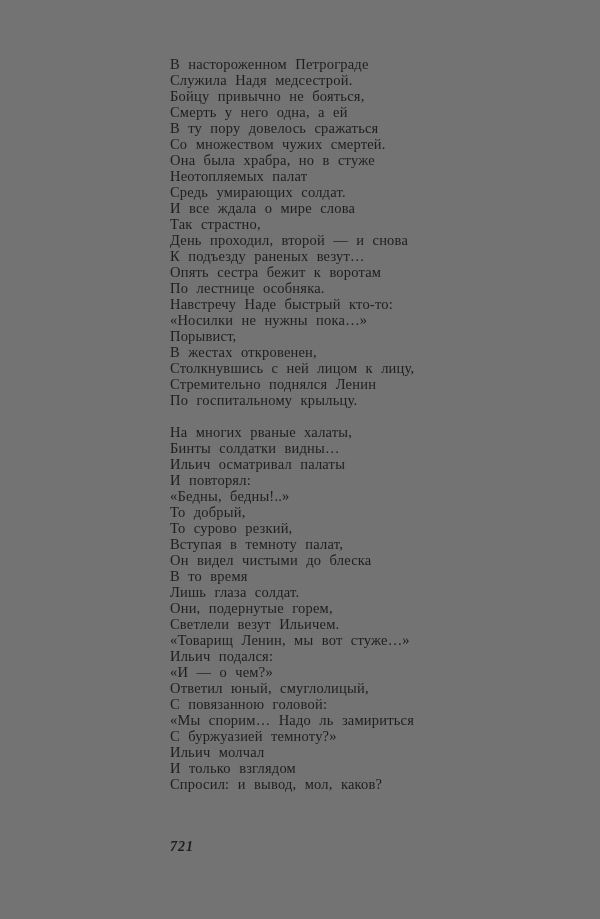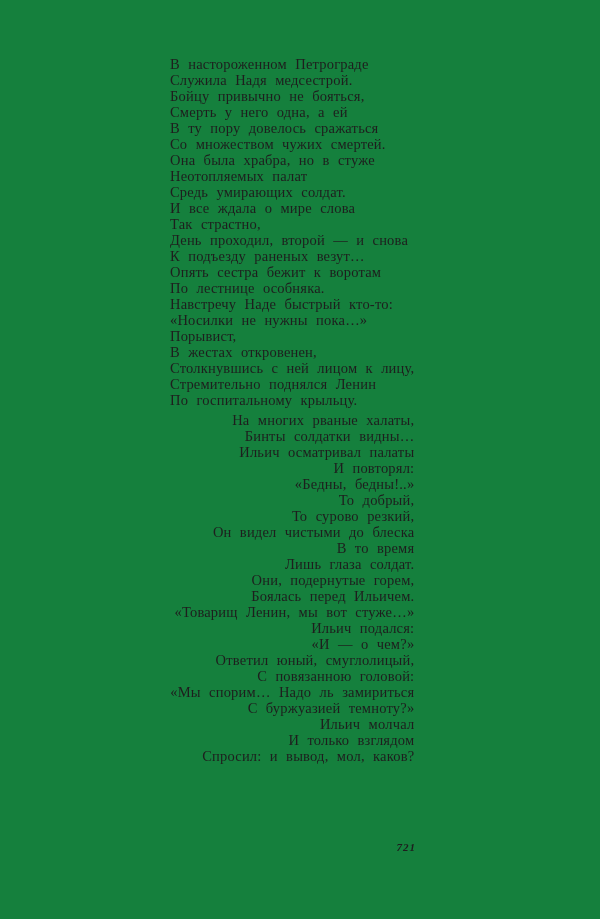--- a/index.html
+++ b/index.html
@@ -4,48 +4,48 @@
 <style>
   html, body {
     margin: 0;
     padding: 0;
     background: #ffffff;
   }
   .page {
     position: relative;
     width: 600px;
     height: 919px;
-    background: #15803d;
+    background: #737373;
     overflow: hidden;
     font-family: "Liberation Serif", "DejaVu Serif", serif;
     color: #1e1e1e;
   }
   .poem {
     position: absolute;
     left: 170px;
     top: 56px;
   }
   .stanza { margin: 0; }
-  .stanza + .stanza { margin-top: 4px; text-align: right; }
+  .stanza + .stanza { margin-top: 16px; }
   .line {
     font-size: 14.5px;
     line-height: 16px;
     white-space: nowrap;
     word-spacing: 4.5px;
     letter-spacing: 0.2px;
   }
   .page-number {
     position: absolute;
     top: 839px;
-    left: 158px;
+    left: 170px;
     width: 258px;
-    text-align: right;
+    text-align: left;
     font-style: italic;
     font-weight: bold;
-    font-size: 11px;
+    font-size: 14px;
     line-height: 16px;
     letter-spacing: 1px;
   }
 </style>
 </head>
 <body>
 
 <div class="page">
   <div class="poem">
       <div class="stanza">
@@ -73,25 +73,26 @@
         <div class="line">По госпитальному крыльцу.</div>
       </div>
       <div class="stanza">
         <div class="line">На многих рваные халаты,</div>
         <div class="line">Бинты солдатки видны…</div>
         <div class="line">Ильич осматривал палаты</div>
         <div class="line">И повторял:</div>
         <div class="line">«Бедны, бедны!..»</div>
         <div class="line">То добрый,</div>
         <div class="line">То сурово резкий,</div>
+        <div class="line">Вступая в темноту палат,</div>
         <div class="line">Он видел чистыми до блеска</div>
         <div class="line">В то время</div>
         <div class="line">Лишь глаза солдат.</div>
         <div class="line">Они, подернутые горем,</div>
-        <div class="line">Боялась перед Ильичем.</div>
+        <div class="line">Светлели везут Ильичем.</div>
         <div class="line">«Товарищ Ленин, мы вот стуже…»</div>
         <div class="line">Ильич подался:</div>
         <div class="line">«И — о чем?»</div>
         <div class="line">Ответил юный, смуглолицый,</div>
         <div class="line">С повязанною головой:</div>
         <div class="line">«Мы спорим… Надо ль замириться</div>
         <div class="line">С буржуазией темноту?»</div>
         <div class="line">Ильич молчал</div>
         <div class="line">И только взглядом</div>
         <div class="line">Спросил: и вывод, мол, каков?</div>

